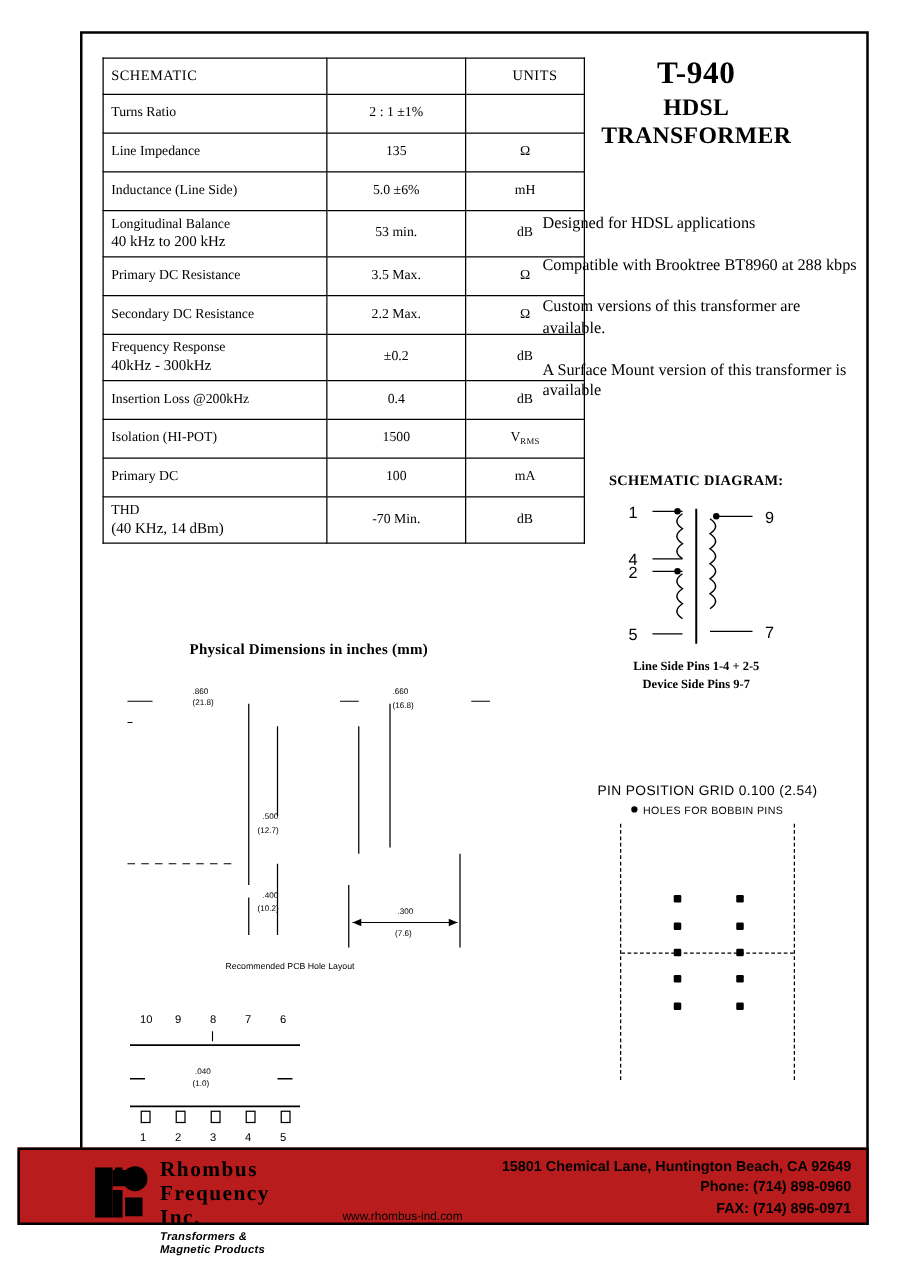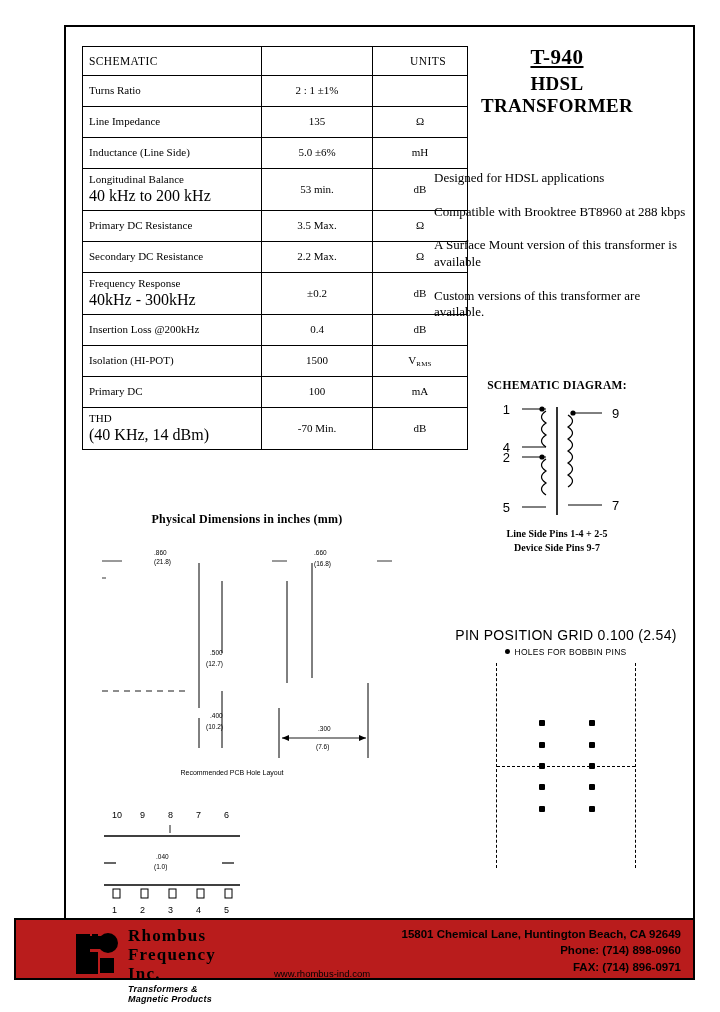--- a/index.html
+++ b/index.html
@@ -51,41 +51,40 @@
   }
   td.p-name { width: 166px; }
   td.p-val  { width: 98px; text-align: center; }
   td.p-unit { width: 66px; text-align: center; }
   tr.hdr td {
     font-size: 11.5px;
     letter-spacing: .4px;
     height: 20px;
   }
   tr.hdr td.p-unit { text-align: center; padding-left: 22px; }
-  .sub { font-size: 16px; display: block; }
+  .sub { font-size: 12px; display: block; }
   sub.rms {
     font-size: 7px;
     vertical-align: -2px;
     letter-spacing: .2px;
   }
 
   
   #title-block {
     position: absolute;
     left: 360px;
     top: 18px;
     width: 262px;
     text-align: center;
   }
   #part-number {
-    font-size: 21px;
+    font-size: 25px;
     font-weight: bold;
     letter-spacing: .5px;
     margin: 0 0 3px 0;
-    text-decoration: underline;
   }
   #product-line1,
   #product-line2 {
     font-size: 19px;
     font-weight: bold;
     letter-spacing: .3px;
     margin: 0;
     line-height: 1.18;
   }
 
@@ -122,21 +121,21 @@
   }
 
   
   #pingrid-block {
     position: absolute;
     left: 380px;
     top: 600px;
     width: 240px;
   }
   #pingrid-title {
-    font-size: 14px;
+    font-size: 11px;
     font-family: "Liberation Sans", sans-serif;
     letter-spacing: .3px;
     text-align: center;
     margin: 0 0 4px 0;
   }
   #pingrid-legend {
     font-size: 8.5px;
     font-family: "Liberation Sans", sans-serif;
     letter-spacing: .3px;
     text-align: center;
@@ -347,22 +346,22 @@
 
   <div id="title-block">
     <p id="part-number">T-940</p>
     <p id="product-line1">HDSL</p>
     <p id="product-line2">TRANSFORMER</p>
   </div>
 
   <div id="description-block">
     <p>Designed for HDSL applications</p>
     <p>Compatible with Brooktree BT8960 at 288 kbps</p>
+    <p>Custom versions of this transformer are available.</p>
     <p>A Surface Mount version of this transformer is available</p>
-    <p>Custom versions of this transformer are available.</p>
   </div>
 
   <div id="schematic-block">
     <p id="schematic-title">SCHEMATIC DIAGRAM:</p>
     <svg id="schematic-svg-holder" width="190" height="128" viewBox="0 0 190 128">
 
       <line x1="95" y1="10" x2="95" y2="118" stroke="#000" stroke-width="1.6"></line>
 
       <path d="M84,14 q-9,6 0,12 q-9,6 0,12 q-9,6 0,12" fill="none" stroke="#000" stroke-width="1.2"></path>
 

